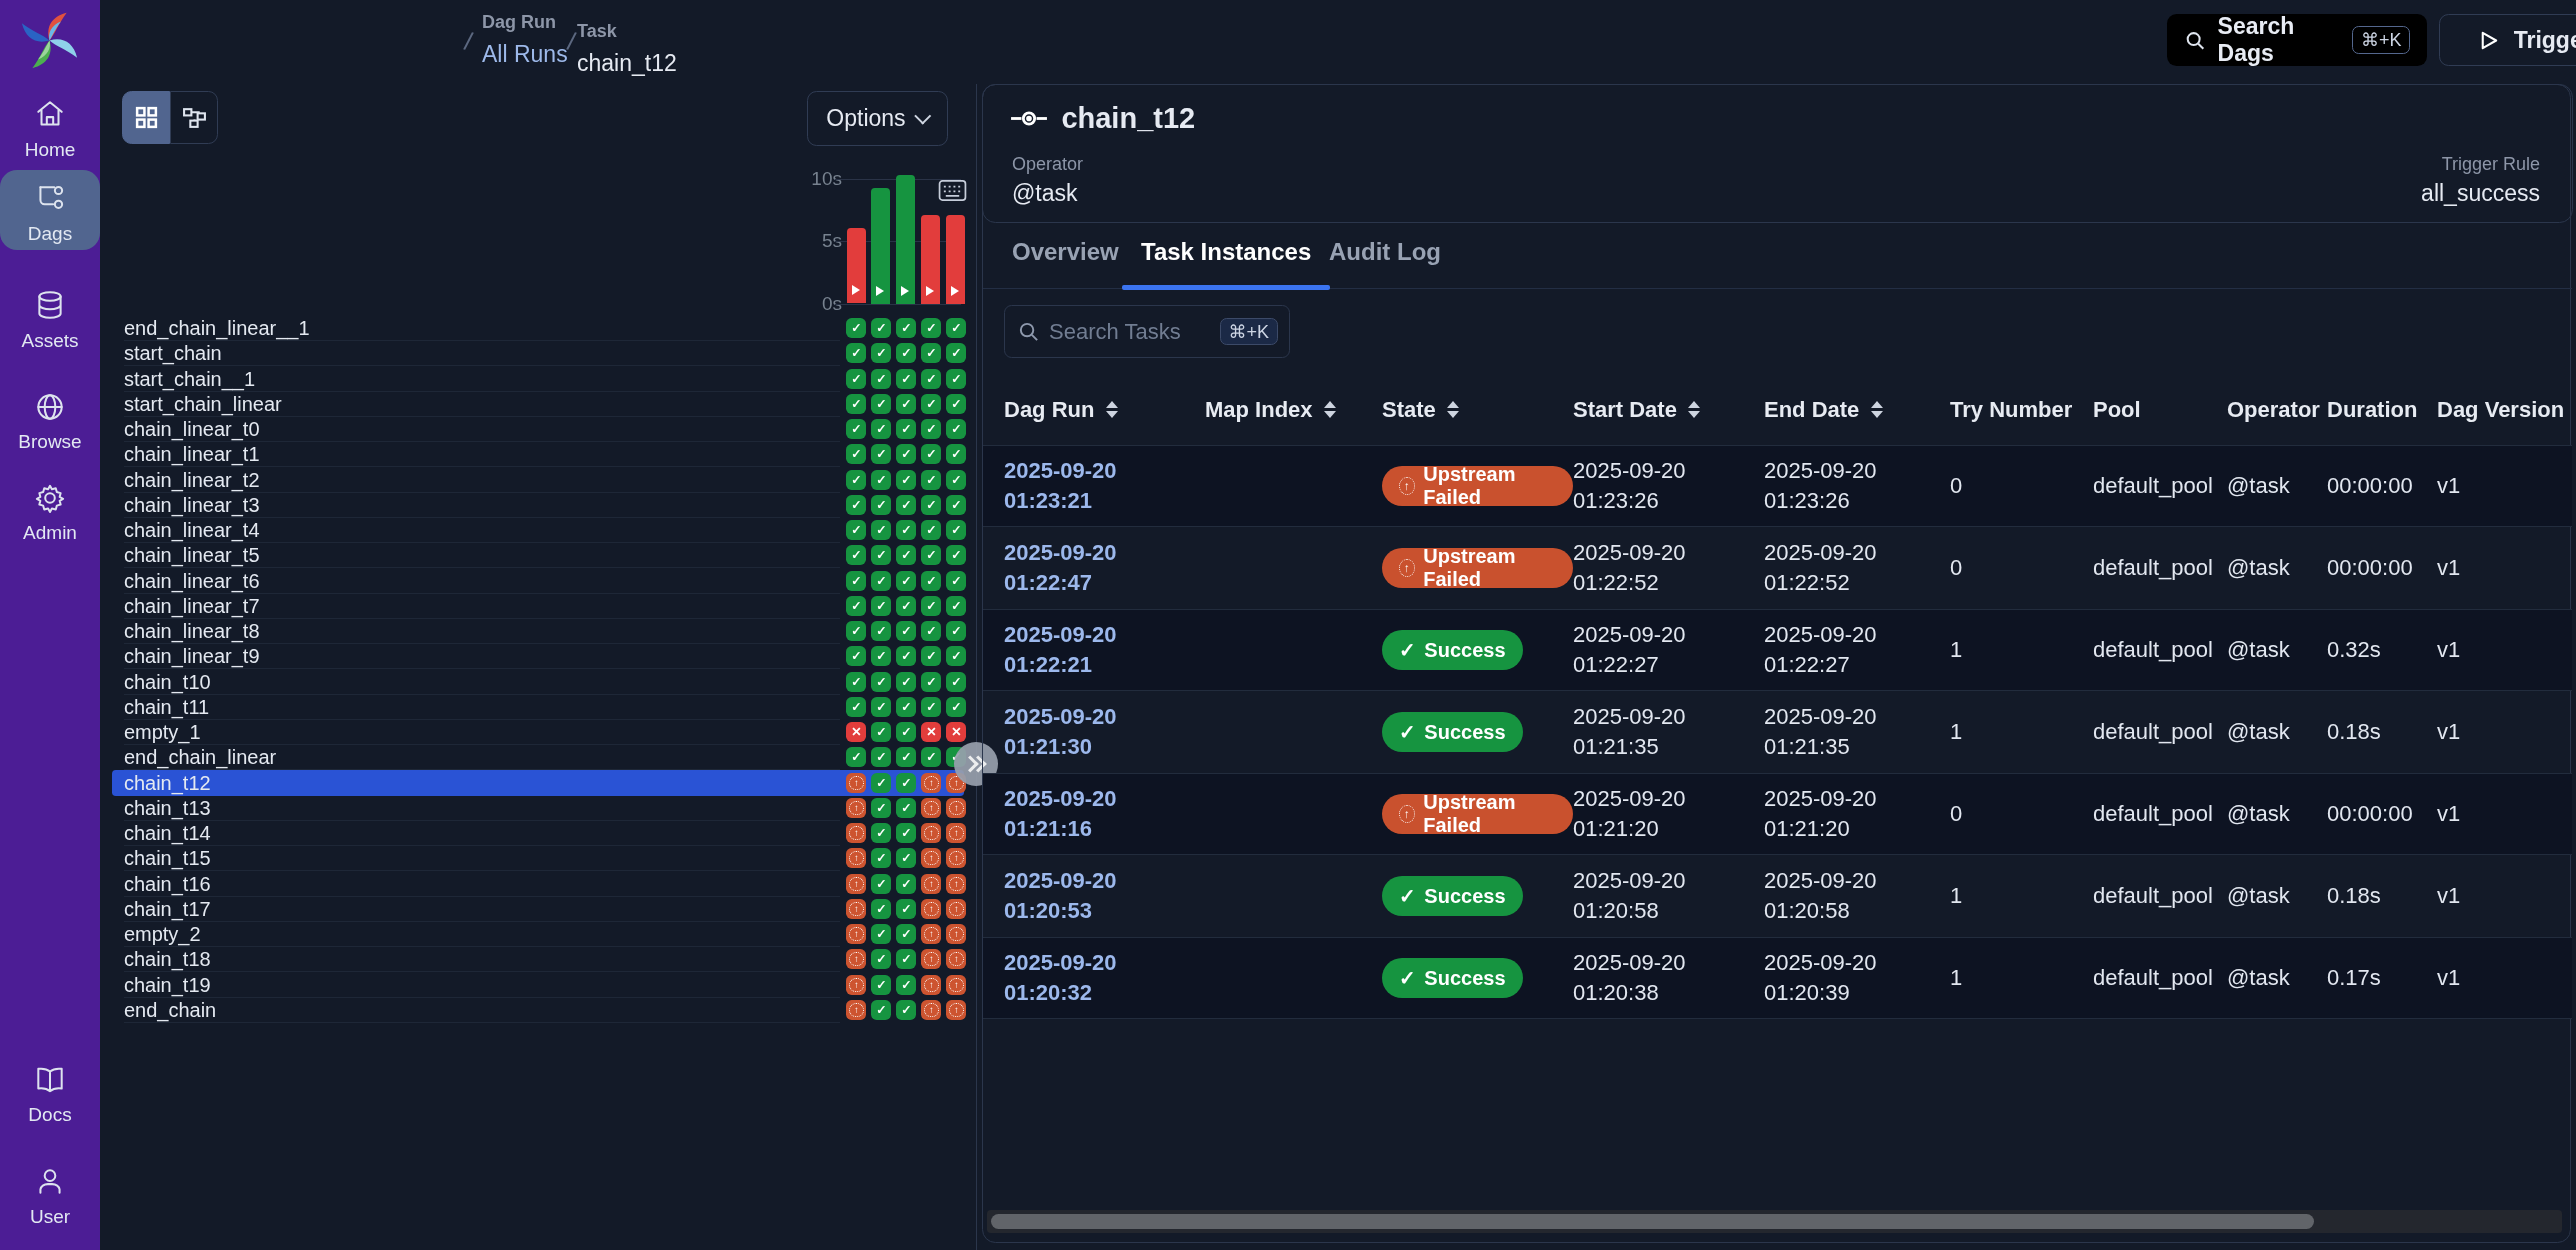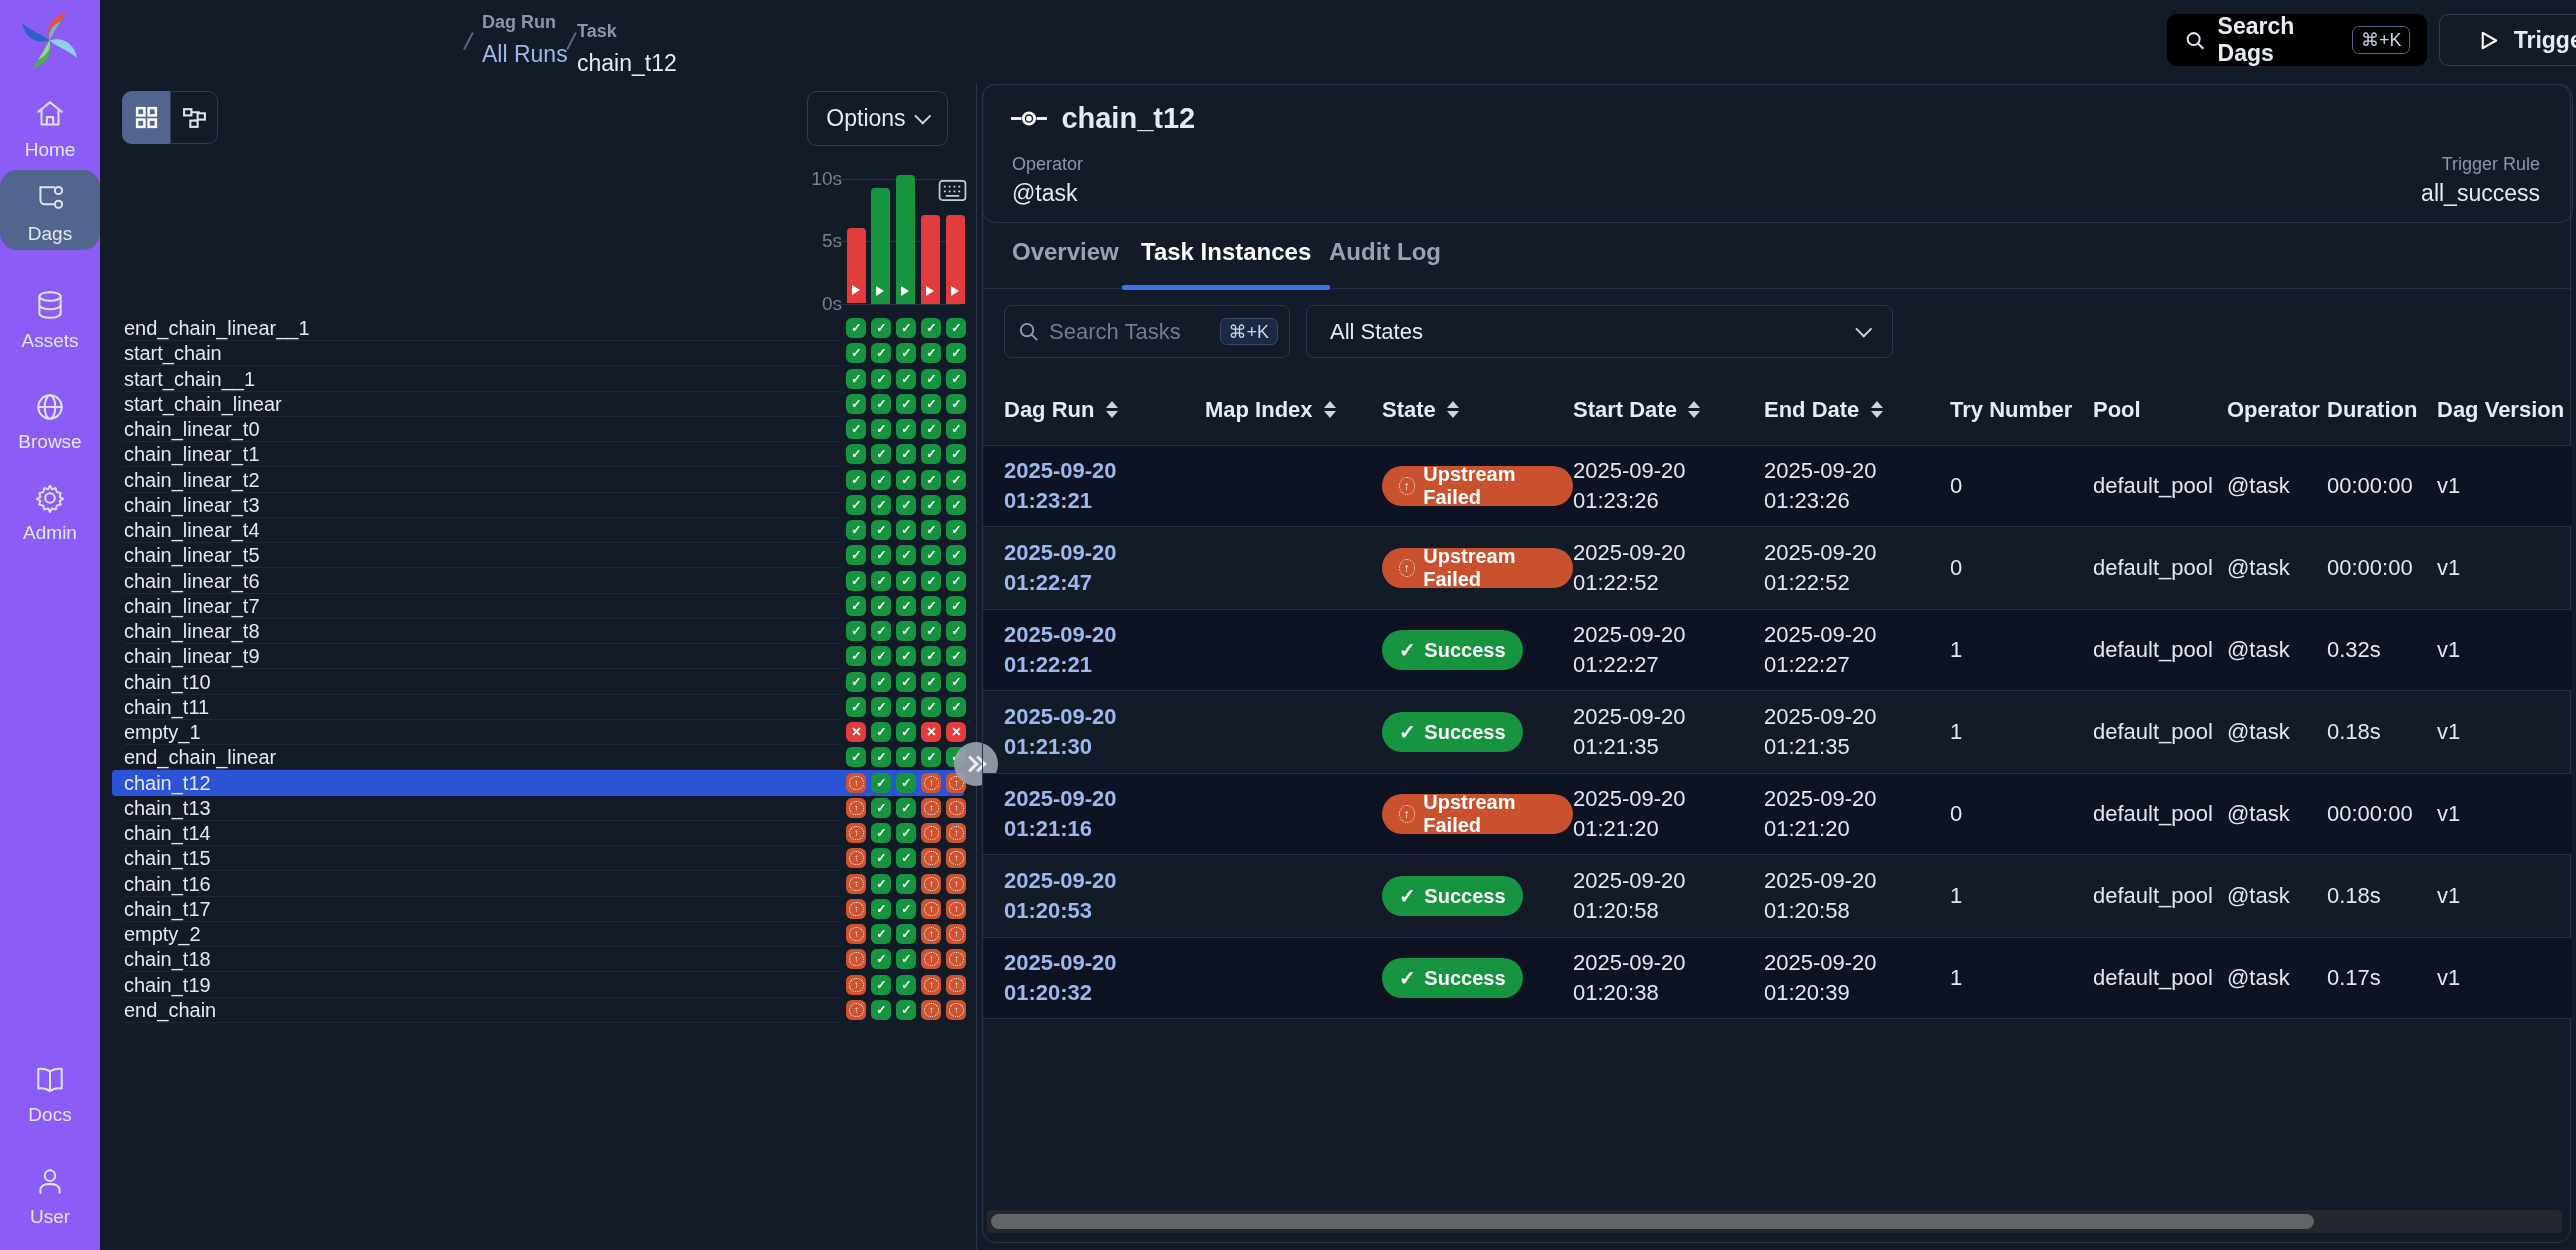--- a/index.html
+++ b/index.html
@@ -1,21 +1,21 @@
 <!DOCTYPE html>
 <html><head>
 <meta charset="utf-8">
 <style>
   * { margin:0; padding:0; box-sizing:border-box; }
   html,body { width:2576px; height:1251px; overflow:hidden; background:#131a28;
     font-family:"Liberation Sans", sans-serif; color:#e6eaf2; }
   .abs { position:absolute; }
 
   
-  #sidebar { position:absolute; left:0; top:0; width:100px; height:1251px; background:#8b5cf6; }
+  #sidebar { position:absolute; left:0; top:0; width:100px; height:1251px; background:#4c1d95; }
   .logo { position:absolute; left:19px; top:9.5px; width:61px; height:61px; }
   .side-item { position:absolute; left:0; width:100px; height:80px; text-align:center; color:#dde3ee; cursor:pointer; }
   .side-item.active { background:#51658f; }
   .side-item svg { margin-top:11.5px; }
   .side-item .lbl { display:block; font-size:19px; margin-top:3.8px; color:#e2e8f2; }
 
   
   #topbar { position:absolute; left:100px; top:0; width:2476px; height:84px; }
   .crumb-label { font-size:18px; color:#8d96a8; font-weight:700; }
   .crumb-value { font-size:23px; }
@@ -562,24 +562,20 @@
     </div>
 
   <div id="task-search">
     <svg width="23" height="23" viewBox="0 0 24 24" fill="none" stroke="#8e99ad" stroke-width="2">
         <circle cx="10.5" cy="10.5" r="6.5"></circle>
         <line x1="15.5" y1="15.5" x2="21" y2="21"></line>
       </svg>
     <span class="ph">Search Tasks</span>
     <span class="kbd" style="background:#1b2946; border-color:#3c4a68;">⌘+K</span>
   </div>
-  <div id="state-select">
-    <span>All States</span>
-    <span class="chev"></span>
-  </div>
 
   <div id="thead" class="tgrid">
       <div class="hcell">
         <span>Dag Run</span>
         <span class="sort">
           <i class="up"></i>
           <i class="dn"></i>
         </span>
       </div>
       <div class="hcell">

